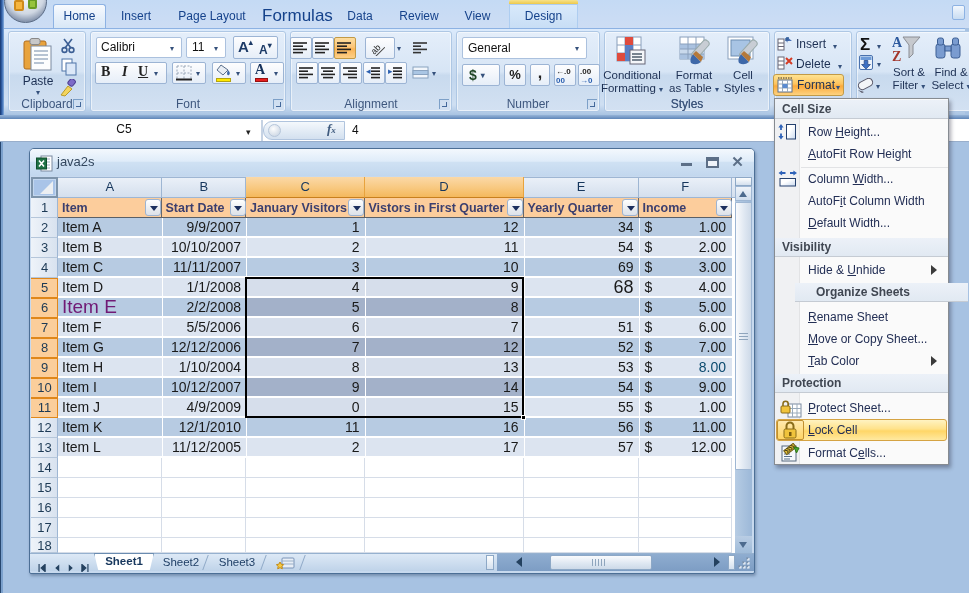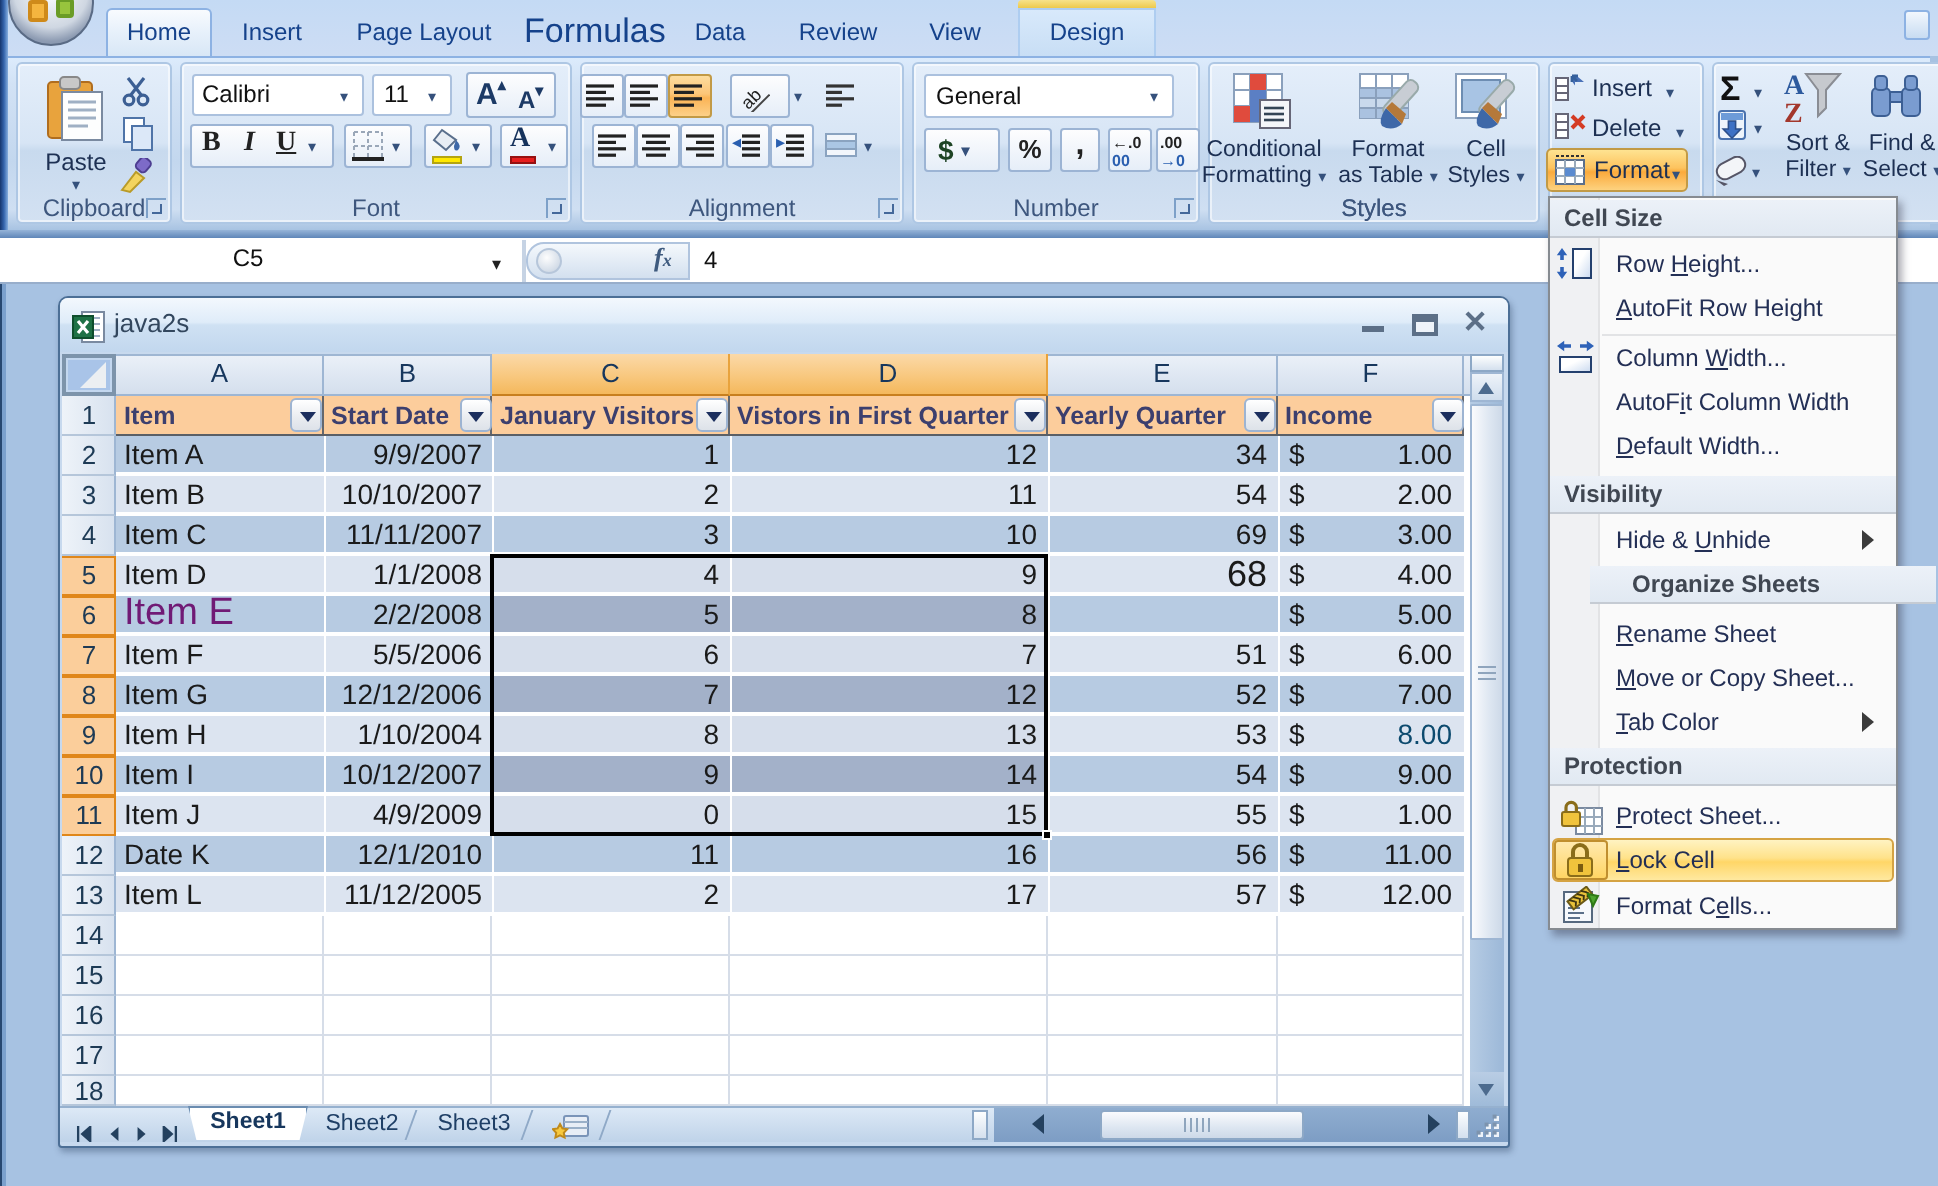--- a/index.html
+++ b/index.html
@@ -590,21 +590,21 @@
 <div class="abs" style="left:246px;top:398px;width:113.5px;height:19px;line-height:18px;font-size:14px;color:#1a1a1a;text-align:right;">0</div>
 <div class="abs" style="left:364.5px;top:398px;width:159.0px;height:18px;background:#d6deeb;"></div>
 <div class="abs" style="left:364.5px;top:398px;width:154.0px;height:19px;line-height:18px;font-size:14px;color:#1a1a1a;text-align:right;">15</div>
 <div class="abs" style="left:523.5px;top:398px;width:115.0px;height:18px;background:#dce4f0;"></div>
 <div class="abs" style="left:523.5px;top:398px;width:110.0px;height:19px;line-height:18px;font-size:14px;color:#1a1a1a;text-align:right;">55</div>
 <div class="abs" style="left:638.5px;top:398px;width:93.5px;height:18px;background:#dce4f0;"></div>
 <div class="abs" style="left:644.5px;top:398px;height:19px;line-height:18px;font-size:14px;color:#1a1a1a;">$</div>
 <div class="abs" style="left:638.5px;top:398px;width:87.5px;height:19px;line-height:18px;font-size:14px;color:#1a1a1a;text-align:right;">1.00</div>
 <div class="abs" style="left:58px;top:416px;width:674px;height:2px;background:#fff;"></div>
 <div class="abs" style="left:58px;top:418px;width:103.5px;height:18px;background:#b7cbe2;"></div>
-<div class="abs" style="left:62px;top:418px;height:19px;line-height:18px;font-size:14px;color:#1a1a1a;">Date K</div>
+<div class="abs" style="left:62px;top:418px;height:19px;line-height:18px;font-size:14px;color:#1a1a1a;">Item K</div>
 <div class="abs" style="left:161.5px;top:418px;width:84.5px;height:18px;background:#b7cbe2;"></div>
 <div class="abs" style="left:161.5px;top:418px;width:79.5px;height:19px;line-height:18px;font-size:14px;color:#1a1a1a;text-align:right;">12/1/2010</div>
 <div class="abs" style="left:246px;top:418px;width:118.5px;height:18px;background:#b7cbe2;"></div>
 <div class="abs" style="left:246px;top:418px;width:113.5px;height:19px;line-height:18px;font-size:14px;color:#1a1a1a;text-align:right;">11</div>
 <div class="abs" style="left:364.5px;top:418px;width:159.0px;height:18px;background:#b7cbe2;"></div>
 <div class="abs" style="left:364.5px;top:418px;width:154.0px;height:19px;line-height:18px;font-size:14px;color:#1a1a1a;text-align:right;">16</div>
 <div class="abs" style="left:523.5px;top:418px;width:115.0px;height:18px;background:#b7cbe2;"></div>
 <div class="abs" style="left:523.5px;top:418px;width:110.0px;height:19px;line-height:18px;font-size:14px;color:#1a1a1a;text-align:right;">56</div>
 <div class="abs" style="left:638.5px;top:418px;width:93.5px;height:18px;background:#b7cbe2;"></div>
 <div class="abs" style="left:644.5px;top:418px;height:19px;line-height:18px;font-size:14px;color:#1a1a1a;">$</div>

